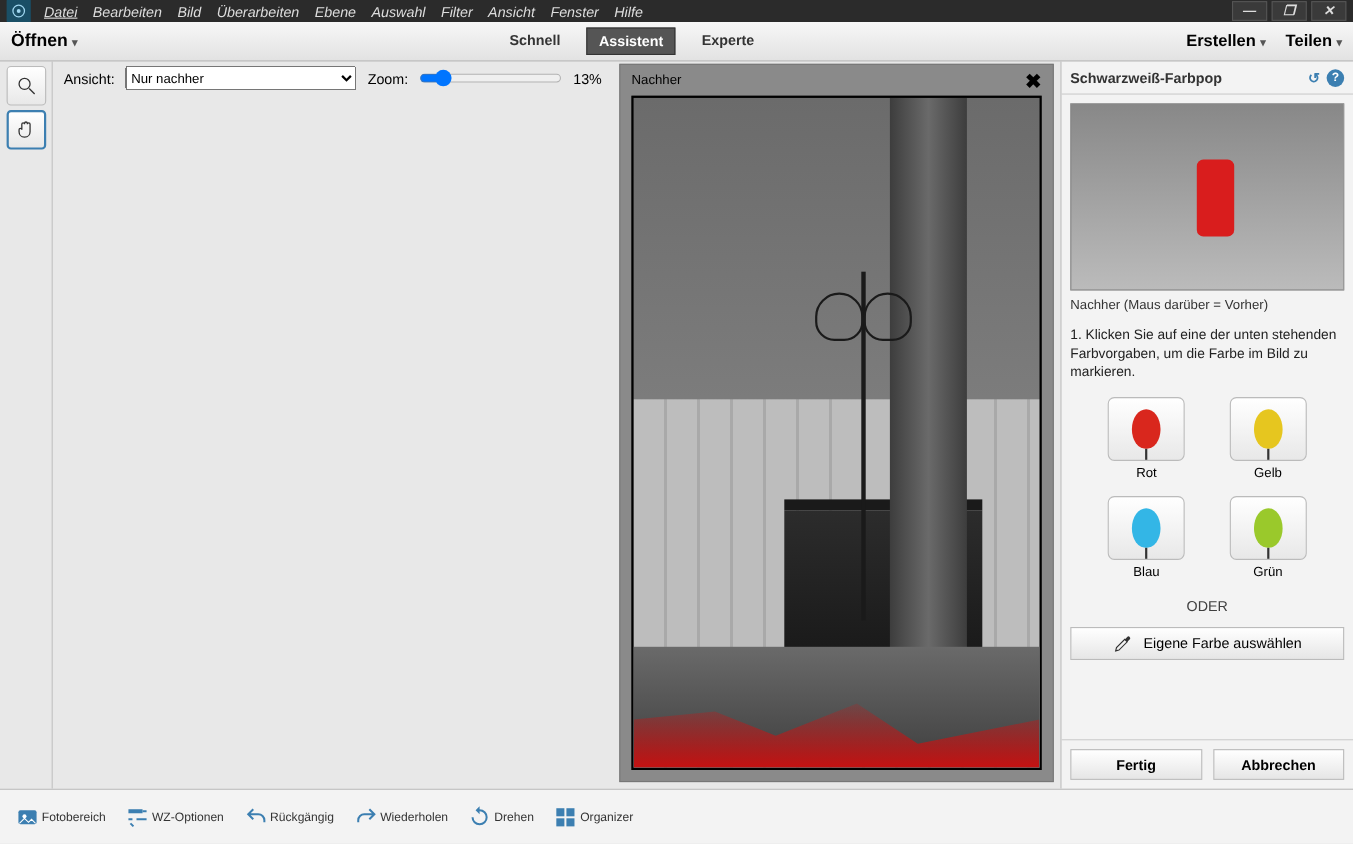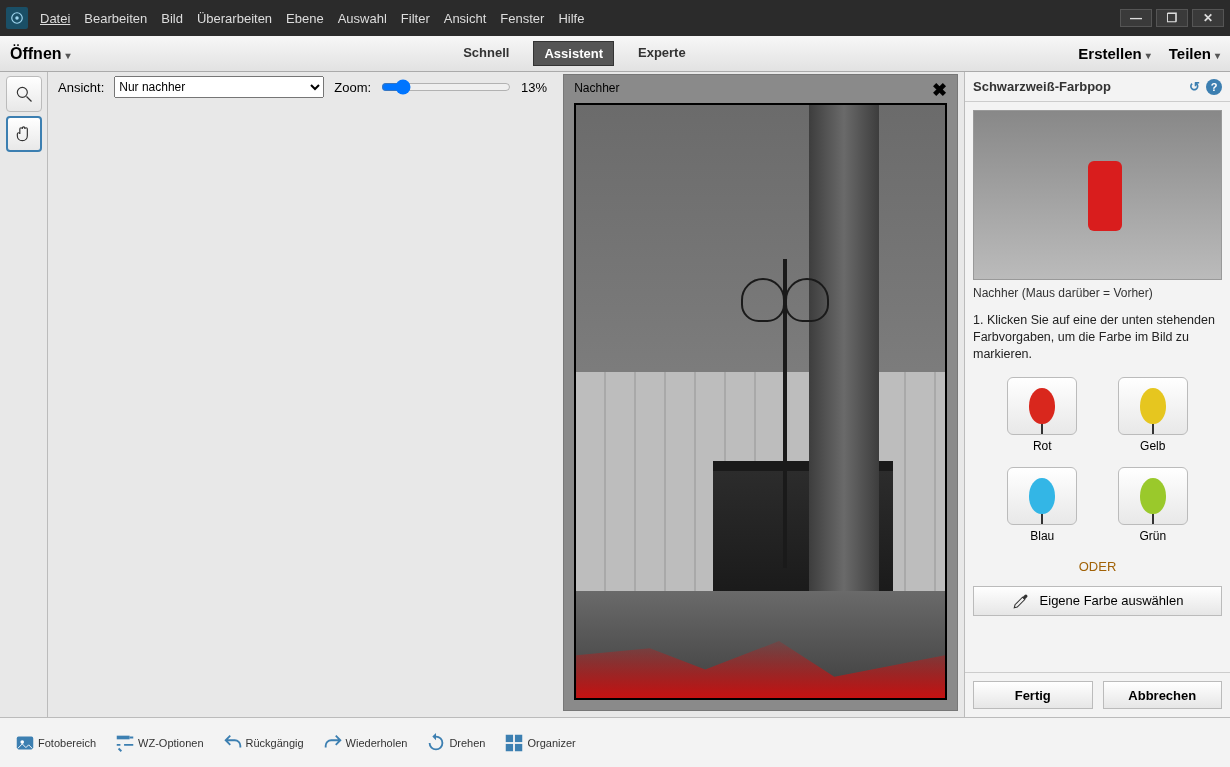--- a/index.html
+++ b/index.html
@@ -1,20 +1,20 @@
 <!DOCTYPE html>
 <html><head>
 <meta charset="utf-8">
 <style>
   * { box-sizing: border-box; margin: 0; padding: 0; }
   html, body { height: 100%; width: 100%; font-family: "Segoe UI", Tahoma, sans-serif; font-size: 13px; overflow: hidden; }
   body { display: flex; flex-direction: column; background: #e8e8e8; }
 
   
-  .menubar { background: #2b2b2b; color: #ddd; height: 36px; display: flex; align-items: center; padding: 0 6px; }
+  .menubar { background: #2b2b2b; color: #ddd; height: 20px; display: flex; align-items: center; padding: 0 6px; font-style: italic; }
   .menubar .app-icon { width: 22px; height: 22px; background: #1a4f66; margin-right: 12px; display:flex;align-items:center;justify-content:center;border-radius:2px;}
   .menubar .app-icon svg { width:14px; height:14px; }
   .menubar .menu-item { margin-right: 14px; cursor: default; }
   .menubar .menu-item u { text-decoration: underline; }
   .window-controls { margin-left: auto; display:flex; gap:4px; }
   .window-controls .btn { width:32px; height:18px; background:#3a3a3a; color:#ddd; display:flex;align-items:center;justify-content:center; border:1px solid #555; font-weight:bold; font-size:12px; cursor:default; }
 
   
   .actionbar { background: linear-gradient(#f7f7f7,#e2e2e2); border-bottom:1px solid #aaa; height:36px; display:flex; align-items:center; padding:0 10px; }
   .actionbar .left, .actionbar .right { display:flex; align-items:center; gap:8px; }
@@ -59,21 +59,21 @@
   .preview { width:100%; height:170px; background:#777; position:relative; margin-bottom:6px; border:1px solid #999;}
   .preview .bw { position:absolute; inset:0; background:linear-gradient(#888,#bbb);}
   .preview .kid { position:absolute; left:46%; top:30%; width:34px; height:70px; background:#d91d1d; border-radius:6px;}
   .caption { font-size:12px; color:#333; margin-bottom:12px;}
   .instruction { font-size:12.5px; color:#222; margin-bottom:14px; line-height:1.35;}
   .swatches { display:grid; grid-template-columns: 1fr 1fr; gap:14px 20px; justify-items:center; margin:0 24px;}
   .swatch-btn { width:70px; height:58px; border:1px solid #bbb; border-radius:6px; background:linear-gradient(#fff,#e8e8e8); display:flex; align-items:center; justify-content:center; cursor:default;}
   .swatch-label { text-align:center; font-size:12px; margin-top:4px;}
   .balloon { width:26px; height:36px; border-radius:50% 50% 48% 48%; position:relative;}
   .balloon:after { content:""; position:absolute; left:50%; top:100%; width:2px; height:10px; background:#333; transform:translateX(-50%);}
-  .or { text-align:center; margin:16px 0 12px; font-size:13px; color:#a16207; }
+  .or { text-align:center; margin:16px 0 12px; font-size:13px; color:#404040; }
   .bigbtn { width:100%; height:30px; border:1px solid #bbb; background:linear-gradient(#fff,#e6e6e6); display:flex; align-items:center; justify-content:center; gap:10px; font-size:13px; cursor:default;}
   .rp-footer { border-top:1px solid #ccc; padding:8px; display:flex; gap:10px;}
   .rp-footer button { flex:1; height:28px; border:1px solid #bbb; background:linear-gradient(#fff,#e6e6e6); font-size:13px; cursor:default;font-weight:bold;}
 
   
   .bottombar { height:50px; border-top:1px solid #bbb; background:#f3f3f3; display:flex; align-items:center; gap:6px; padding:0 8px;}
   .bb-item { display:flex; flex-direction:row; align-items:center; gap:2px; padding:0 6px; font-size:11px; color:#333; cursor:default;}
   .bb-item svg { width:22px; height:22px; }
 </style>
 </head>

